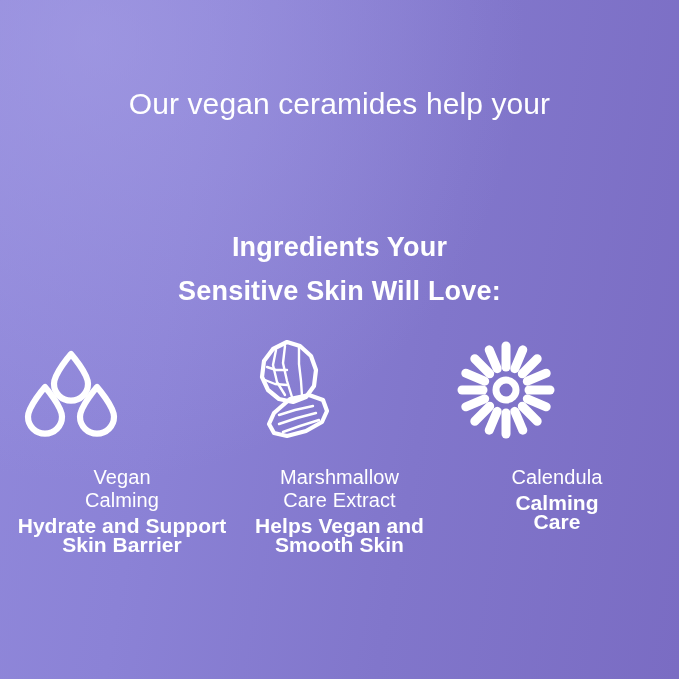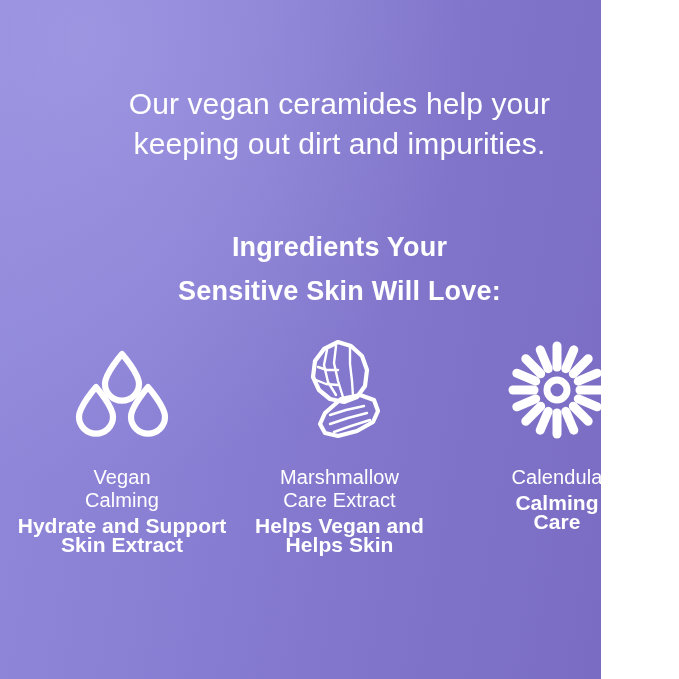--- a/index.html
+++ b/index.html
@@ -9,21 +9,21 @@
   body {
     width: 679px;
     height: 679px;
     overflow: hidden;
     font-family: "Liberation Sans", sans-serif;
     -webkit-font-smoothing: antialiased;
   }
 
   #poster {
     position: relative;
-    width: 601px;
+    width: 679px;
     height: 679px;
     box-sizing: border-box;
     background: linear-gradient(100deg, #9189DB 0%, #8B82D6 28%, #8176CB 62%, #7A6CC3 100%);
     overflow: hidden;
   }
 
   
   #poster::before {
     content: "";
     position: absolute;
@@ -88,21 +88,20 @@
     flex-direction: row;
     align-items: flex-start;
     justify-content: space-between;
     padding: 0 16px;
     box-sizing: border-box;
   }
   .col {
     width: 212px;
     display: flex;
     flex-direction: column;
-    align-items: center;
     text-align: center;
   }
 
   .icon-wrap {
     width: 110px;
     height: 112px;
     display: flex;
     align-items: center;
     justify-content: center;
   }
@@ -129,21 +128,20 @@
   .col-sub .line { display: block; white-space: nowrap; }
 </style>
 </head>
 <body>
 
 <div id="poster">
   <div class="content">
 
     <div class="intro">
       <span class="line">Our vegan ceramides help your</span>
-      <span class="line">keeping out dirt and impurities.</span>
     </div>
 
     <div class="heading">
       <span class="line">Ingredients Your</span>
       <span class="line">Sensitive Skin Will Love:</span>
     </div>
 
     <div class="columns">
 
       <div class="col">
@@ -156,21 +154,21 @@
 
             <path d="M74 47 C74 47 57 66.5 57 76.8 C57 86.2 64.6 93.6 74 93.6 C83.4 93.6 91 86.2 91 76.8 C91 66.5 74 47 74 47 Z"></path>
           </svg>
         </div>
         <div class="col-title">
           <span class="line">Vegan</span>
           <span class="line">Calming</span>
         </div>
         <div class="col-sub">
           <span class="line">Hydrate and Support</span>
-          <span class="line">Skin Extract</span>
+          <span class="line">Skin Barrier</span>
         </div>
       </div>
 
       <div class="col">
         <div class="icon-wrap">
           <svg width="92" height="106" viewBox="0 0 92 106" fill="none" stroke="#FFFFFF" stroke-linejoin="round" stroke-linecap="round">
 
             <path d="M44 5 L57 9 L68 19 L73 33 L71 49 L63 60 L50 65 L36 62 L25 53 L19 40 L21 24 L30 12 Z" stroke-width="4.2"></path>
 
             <path d="M47 62 L66 58 L80 63 L84 74 L79 85 L63 94 L44 99 L31 96 L26 87 L31 76 Z" stroke-width="4.2"></path>
@@ -185,21 +183,21 @@
             <path d="M36 87 L54 81 L73 76" stroke-width="2.4"></path>
             <path d="M40 95 L57 89 L76 83" stroke-width="2.4"></path>
           </svg>
         </div>
         <div class="col-title">
           <span class="line">Marshmallow</span>
           <span class="line">Care Extract</span>
         </div>
         <div class="col-sub">
           <span class="line">Helps Vegan and</span>
-          <span class="line">Helps Skin</span>
+          <span class="line">Smooth Skin</span>
         </div>
       </div>
 
       <div class="col">
         <div class="icon-wrap">
           <svg width="100" height="100" viewBox="0 0 100 100" fill="none">
             <g stroke="#FFFFFF" stroke-width="9" stroke-linecap="round">
 
               <line x1="50" y1="27" x2="50" y2="6"></line>
               <line x1="58.8" y1="28.7" x2="66.8" y2="9.8"></line>

